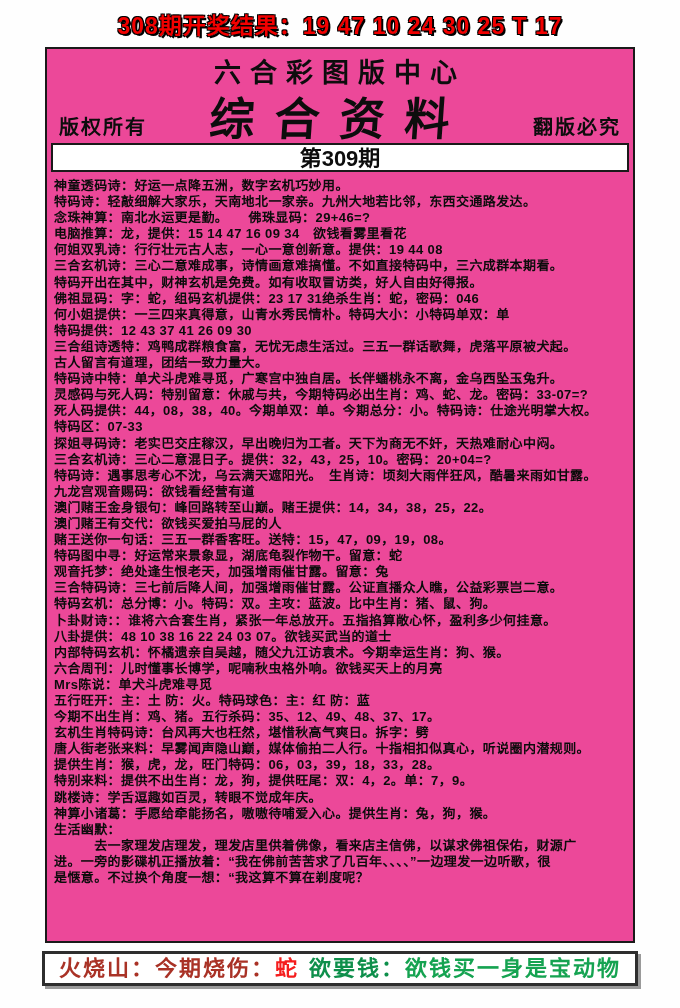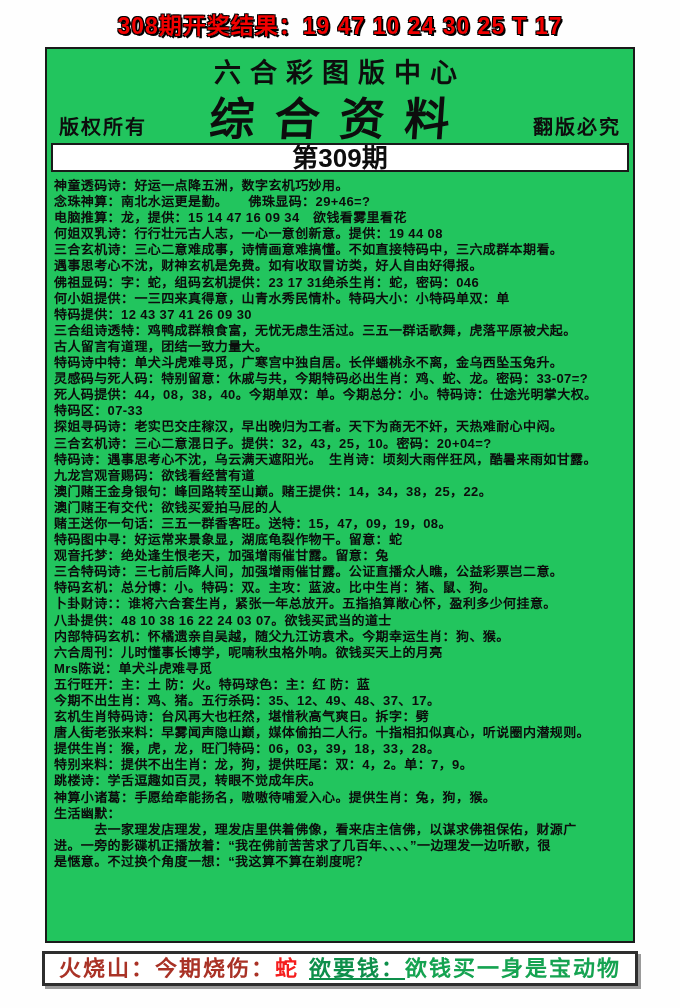--- a/index.html
+++ b/index.html
@@ -20,39 +20,39 @@
     padding-top:7px; text-align:center;
     font-size:23px; font-weight:bold; letter-spacing:1px;
     color:var(--top-red);
     text-shadow:-1px -1px 0 #000, 1px -1px 0 #000, -1px 1px 0 #000, 2px 2px 0 #000;
   }
 
   
   .outer-box{
     width:590px; height:896px; margin:6px auto 0;
     border:2px solid var(--border-black);
-    background:#22c55e; position:relative;
+    background:#ec4899; position:relative;
   }
   .header{position:relative; height:94px;}
   .header-title{
     text-align:center; font-size:27px; font-weight:bold; letter-spacing:9px;
     padding-top:2px; font-family:"Liberation Serif", serif;
   }
   .brush-title{
     text-align:center; font-size:45px; font-weight:bold; letter-spacing:20px;
     margin-top:-7px; font-family:"DejaVu Serif", serif;
     transform:skewX(-4deg);
   }
   .notice{position:absolute; bottom:3px; font-size:20px; font-weight:bold; letter-spacing:2px;}
   .notice.left{left:12px;}
   .notice.right{right:12px;}
 
   .issue-box{
     margin:0 4px; border:2px solid var(--border-black);
-    text-align:center; font-size:26px; font-weight:bold;
+    text-align:center; font-size:22px; font-weight:bold;
     line-height:27px; height:29px; background:#fff;
   }
 
   .body-text{
     padding:6px 6px 0 7px;
     font-size:13px; line-height:16.1px; font-weight:600;
     letter-spacing:0.4px; color:#0c0c0c;
   }
   .tline{white-space:nowrap; overflow:hidden;}
 
@@ -60,21 +60,21 @@
   .banner-box{
     width:596px; margin:8px auto 0;
     border:3px solid #2e2e2e; background:#fff;
     box-shadow:3px 3px 0 #9a9a9a;
     text-align:center; font-size:22px; font-weight:bold;
     line-height:25px; padding:2px 0; letter-spacing:2px;
     white-space:nowrap;
   }
   .c-darkred{color:var(--banner-dark-red);}
   .c-red{color:var(--banner-bright-red);}
-  .c-green-dark{color:var(--banner-green-dark); margin-left:10px;text-decoration:underline;}
+  .c-green-dark{color:var(--banner-green-dark); margin-left:10px;}
   .c-green{color:var(--banner-green);}
 </style>
 </head>
 <body>
 
 <div class="page">
 
   <div class="top-title">308期开奖结果：19 47 10 24 30 25 T 17</div>
 
   <div class="outer-box">
@@ -83,25 +83,26 @@
       <div class="header-title">六合彩图版中心</div>
       <div class="brush-title">综合资料</div>
       <div class="notice left">版权所有</div>
       <div class="notice right">翻版必究</div>
     </div>
 
     <div class="issue-box">第309期</div>
 
     <div class="body-text">
         <div class="tline">神童透码诗：好运一点降五洲，数字玄机巧妙用。</div>
+        <div class="tline">特码诗：轻敲细解大家乐，天南地北一家亲。九州大地若比邻，东西交通路发达。</div>
         <div class="tline">念珠神算：南北水运更是勤。　　佛珠显码：29+46=?</div>
         <div class="tline">电脑推算：龙，提供：15 14 47 16 09 34　欲钱看雾里看花</div>
         <div class="tline">何姐双乳诗：行行壮元古人志，一心一意创新意。提供：19 44 08</div>
         <div class="tline">三合玄机诗：三心二意难成事，诗情画意难搞懂。不如直接特码中，三六成群本期看。</div>
-        <div class="tline">遇事思考心不沈，财神玄机是免费。如有收取冒访类，好人自由好得报。</div>
+        <div class="tline">特码开出在其中，财神玄机是免费。如有收取冒访类，好人自由好得报。</div>
         <div class="tline">佛祖显码：字：蛇，组码玄机提供：23 17 31绝杀生肖：蛇，密码：046</div>
         <div class="tline">何小姐提供：一三四来真得意，山青水秀民情朴。特码大小：小特码单双：单</div>
         <div class="tline">特码提供：12 43 37 41 26 09 30</div>
         <div class="tline">三合组诗透特：鸡鸭成群粮食富，无忧无虑生活过。三五一群话歌舞，虎落平原被犬起。</div>
         <div class="tline">古人留言有道理，团结一致力量大。</div>
         <div class="tline">特码诗中特：单犬斗虎难寻觅，广寒宫中独自居。长伴蟠桃永不离，金乌西坠玉兔升。</div>
         <div class="tline">灵感码与死人码：特别留意：休戚与共，今期特码必出生肖：鸡、蛇、龙。密码：33-07=?</div>
         <div class="tline">死人码提供：44，08，38，40。今期单双：单。今期总分：小。特码诗：仕途光明掌大权。</div>
         <div class="tline">特码区：07-33</div>
         <div class="tline">探姐寻码诗：老实巴交庄稼汉，早出晚归为工者。天下为商无不奸，天热难耐心中闷。</div>

